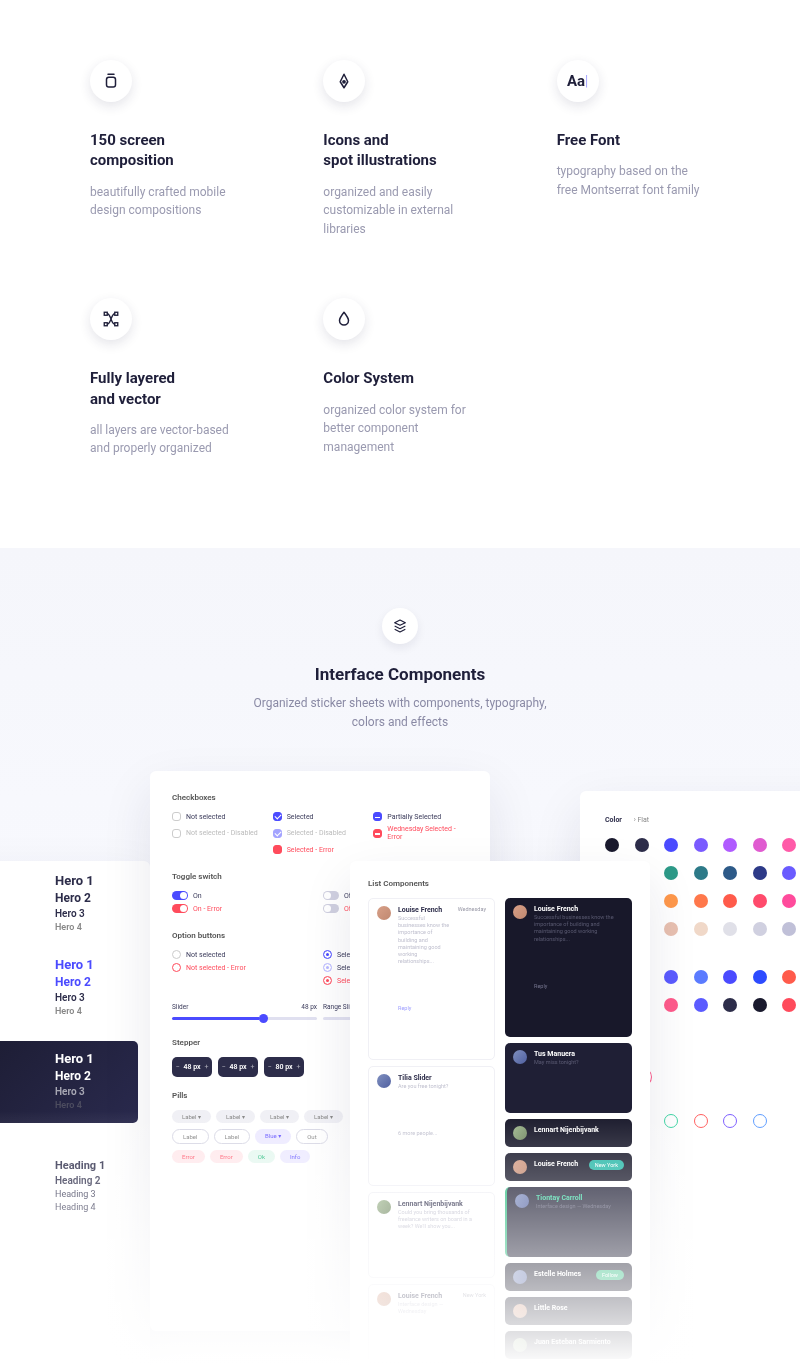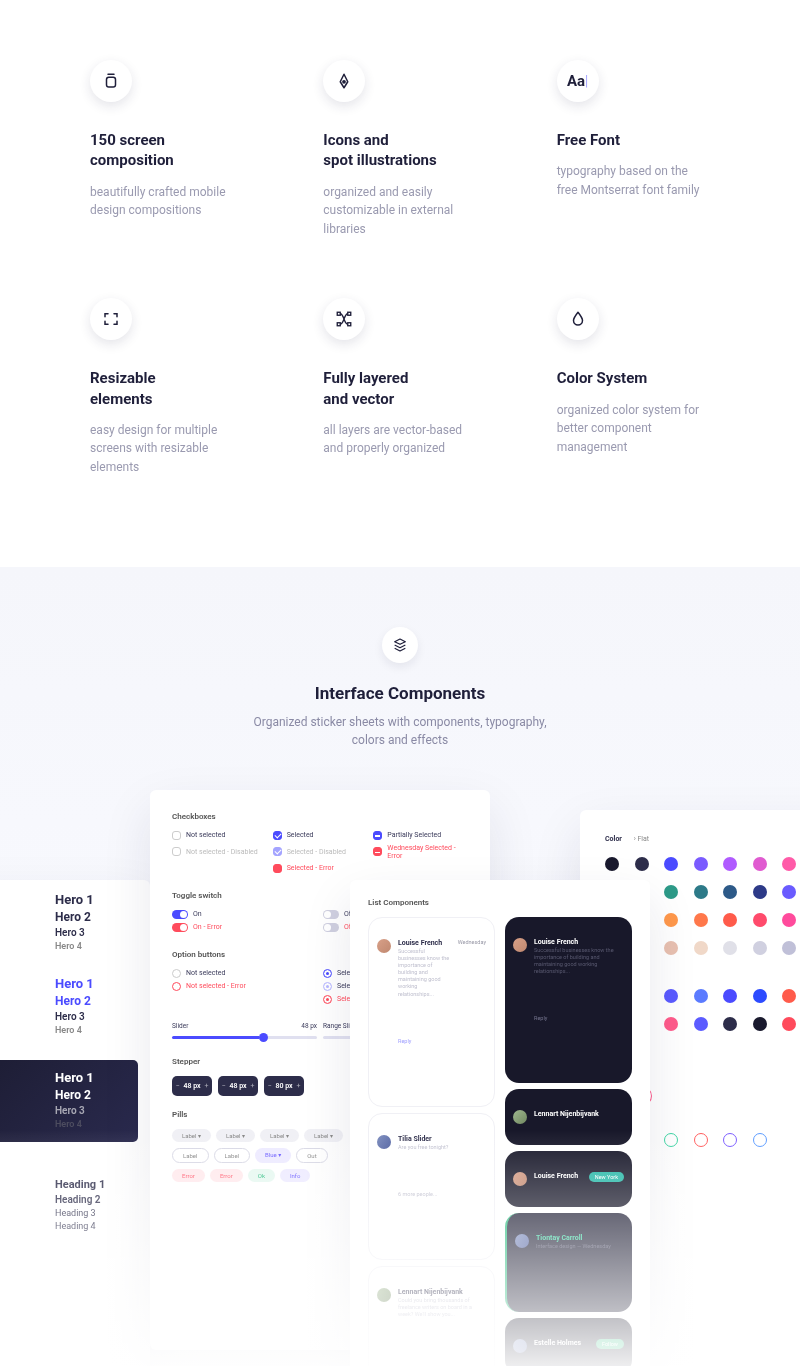--- a/index.html
+++ b/index.html
@@ -167,21 +167,21 @@
   .p-list {
     left: 350px; top: 90px;
     width: 300px; height: 560px;
     padding: 18px;
     z-index: 20;
     text-align:left;
     font-size:7px;
   }
   .p-list .sect-title{font-size:8px;font-weight:600;margin-bottom:10px;color:#555;}
   .list-cols{display:grid;grid-template-columns:1fr 1fr;gap:10px;}
-  .lc{border-radius:14px;padding:21px 8px;display:flex;gap:7px;align-items:flex-start;margin-bottom:6px;}
+  .lc{border-radius:5px;padding:7px 8px;display:flex;gap:7px;align-items:flex-start;margin-bottom:6px;}
   .lc.light{background:#fff;border:1px solid #f0f0f5;}
   .lc.dark{background:#18182a;color:#fff;}
   .lc.dark2{background:#1f1f35;color:#fff;}
   .av{width:14px;height:14px;border-radius:50%;background:linear-gradient(135deg,#d8a088,#c08870);flex-shrink:0;}
   .av.b{background:linear-gradient(135deg,#8090c0,#5060a0);}
   .av.g{background:linear-gradient(135deg,#a0b890,#708860);}
   .lc .txt{flex:1;min-width:0;}
   .lc .nm{font-weight:700;font-size:7px;margin-bottom:1px;}
   .lc .sub{font-size:5.5px;opacity:.55;line-height:1.3;}
   .lc .meta{font-size:5.5px;opacity:.5;}
@@ -232,30 +232,20 @@
   </div>
 
   <div class="feature">
     <div class="icon-badge">
       <span class="aa">Aa<span style="font-weight:300;color:#8a8aff">|</span></span>
     </div>
     <h3>Free Font</h3>
     <p>typography based on the free Montserrat font family</p>
   </div>
 
-  <div class="feature">
-    <div class="icon-badge">
-      <svg viewBox="0 0 24 24" fill="none" stroke="#1f1f3a" stroke-width="2" stroke-linecap="round">
-          <path d="M4 9V5h4M20 9V5h-4M4 15v4h4M20 15v4h-4"></path>
-        </svg>
-    </div>
-    <h3>Resizable
-elements</h3>
-    <p>easy design for multiple screens with resizable elements</p>
-  </div>
 
   <div class="feature">
     <div class="icon-badge">
       <svg viewBox="0 0 24 24" fill="none" stroke="#1f1f3a" stroke-width="1.8">
           <rect x="3" y="3" width="4" height="4"></rect>
           <rect x="17" y="3" width="4" height="4"></rect>
           <rect x="3" y="17" width="4" height="4"></rect>
           <rect x="17" y="17" width="4" height="4"></rect>
           <path d="M7 5c5 0 5 14 10 14M7 19c5 0 5-14 10-14"></path>
         </svg>
@@ -537,20 +527,27 @@
         </div>
         <div>
           <div class="lc dark">
               <div class="av"></div>
               <div class="txt">
                 <div class="nm">Louise French</div>
                 <div class="sub">Successful businesses know the importance of building and maintaining good working relationships...</div>
                 <div class="sub" style="margin-top:3px;opacity:.8;">Reply</div>
               </div>
             </div>
+          <div class="lc dark2">
+              <div class="av b"></div>
+              <div class="txt">
+                <div class="nm">Tus Manuera</div>
+                <div class="sub">May miss tonight?</div>
+              </div>
+            </div>
           <div class="lc dark">
               <div class="av g"></div>
               <div class="txt">
                 <div class="nm">Lennart Nijenbijvank</div>
               </div>
             </div>
           <div class="lc dark">
               <div class="av"></div>
               <div class="txt">
                 <div class="nm">Louise French</div>

